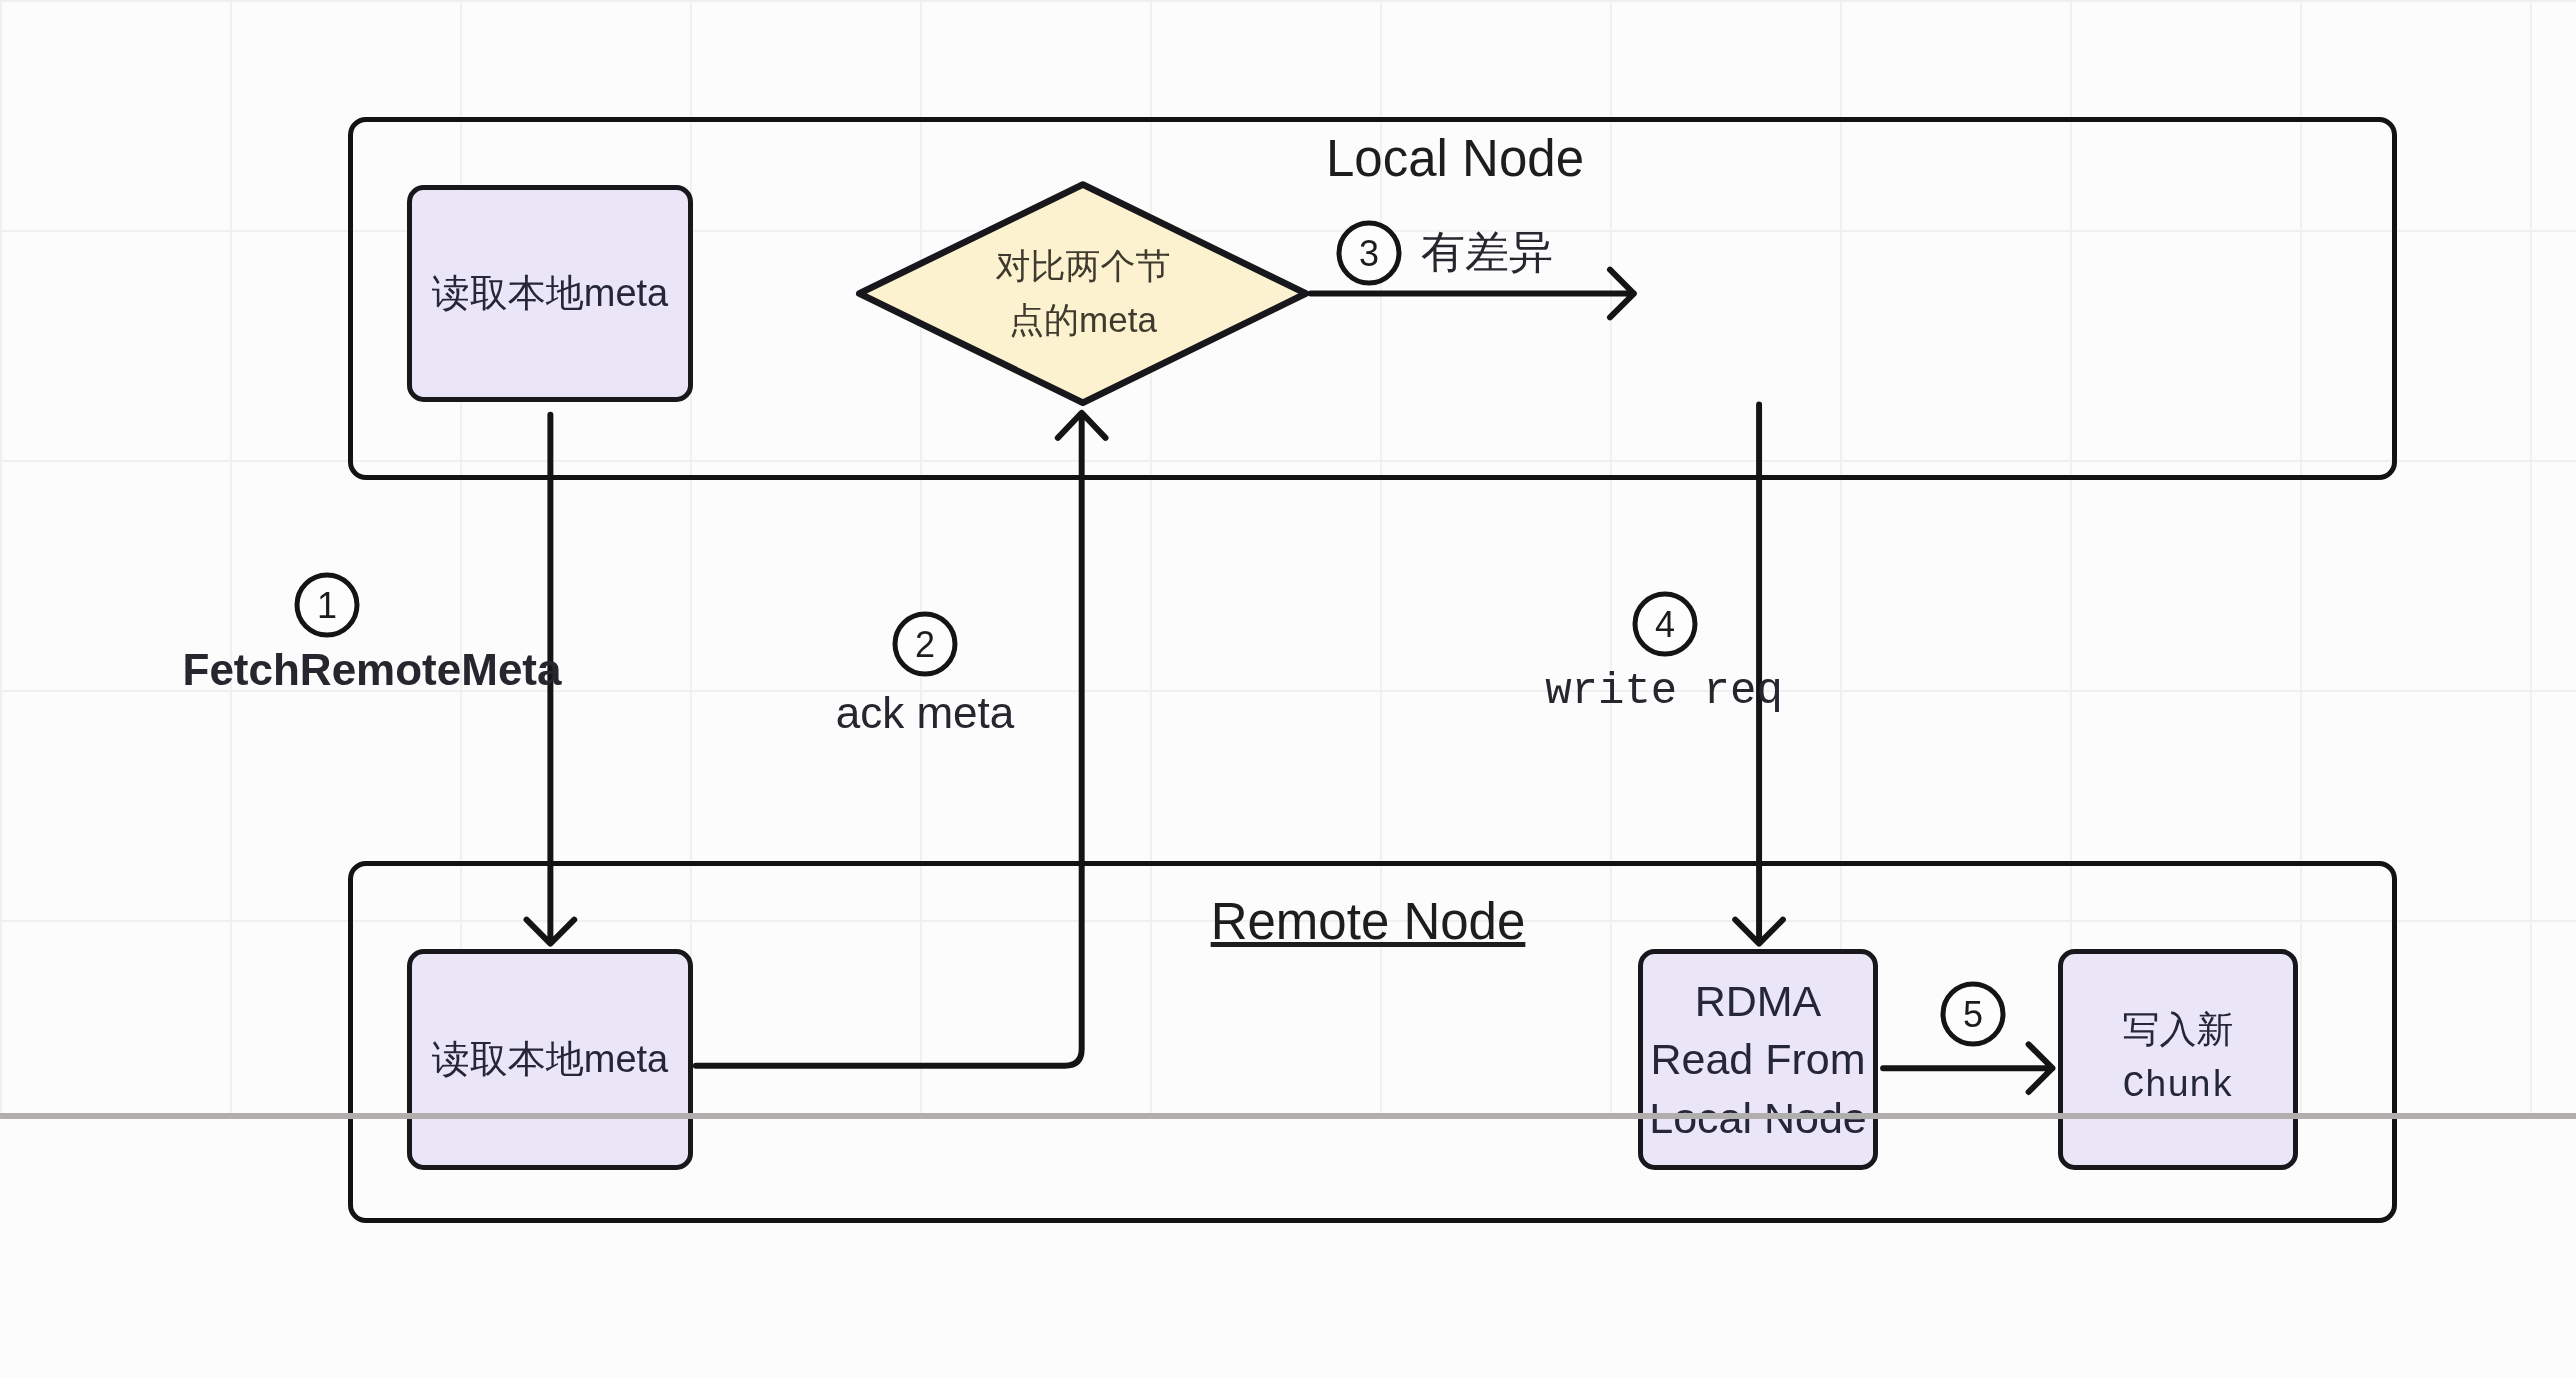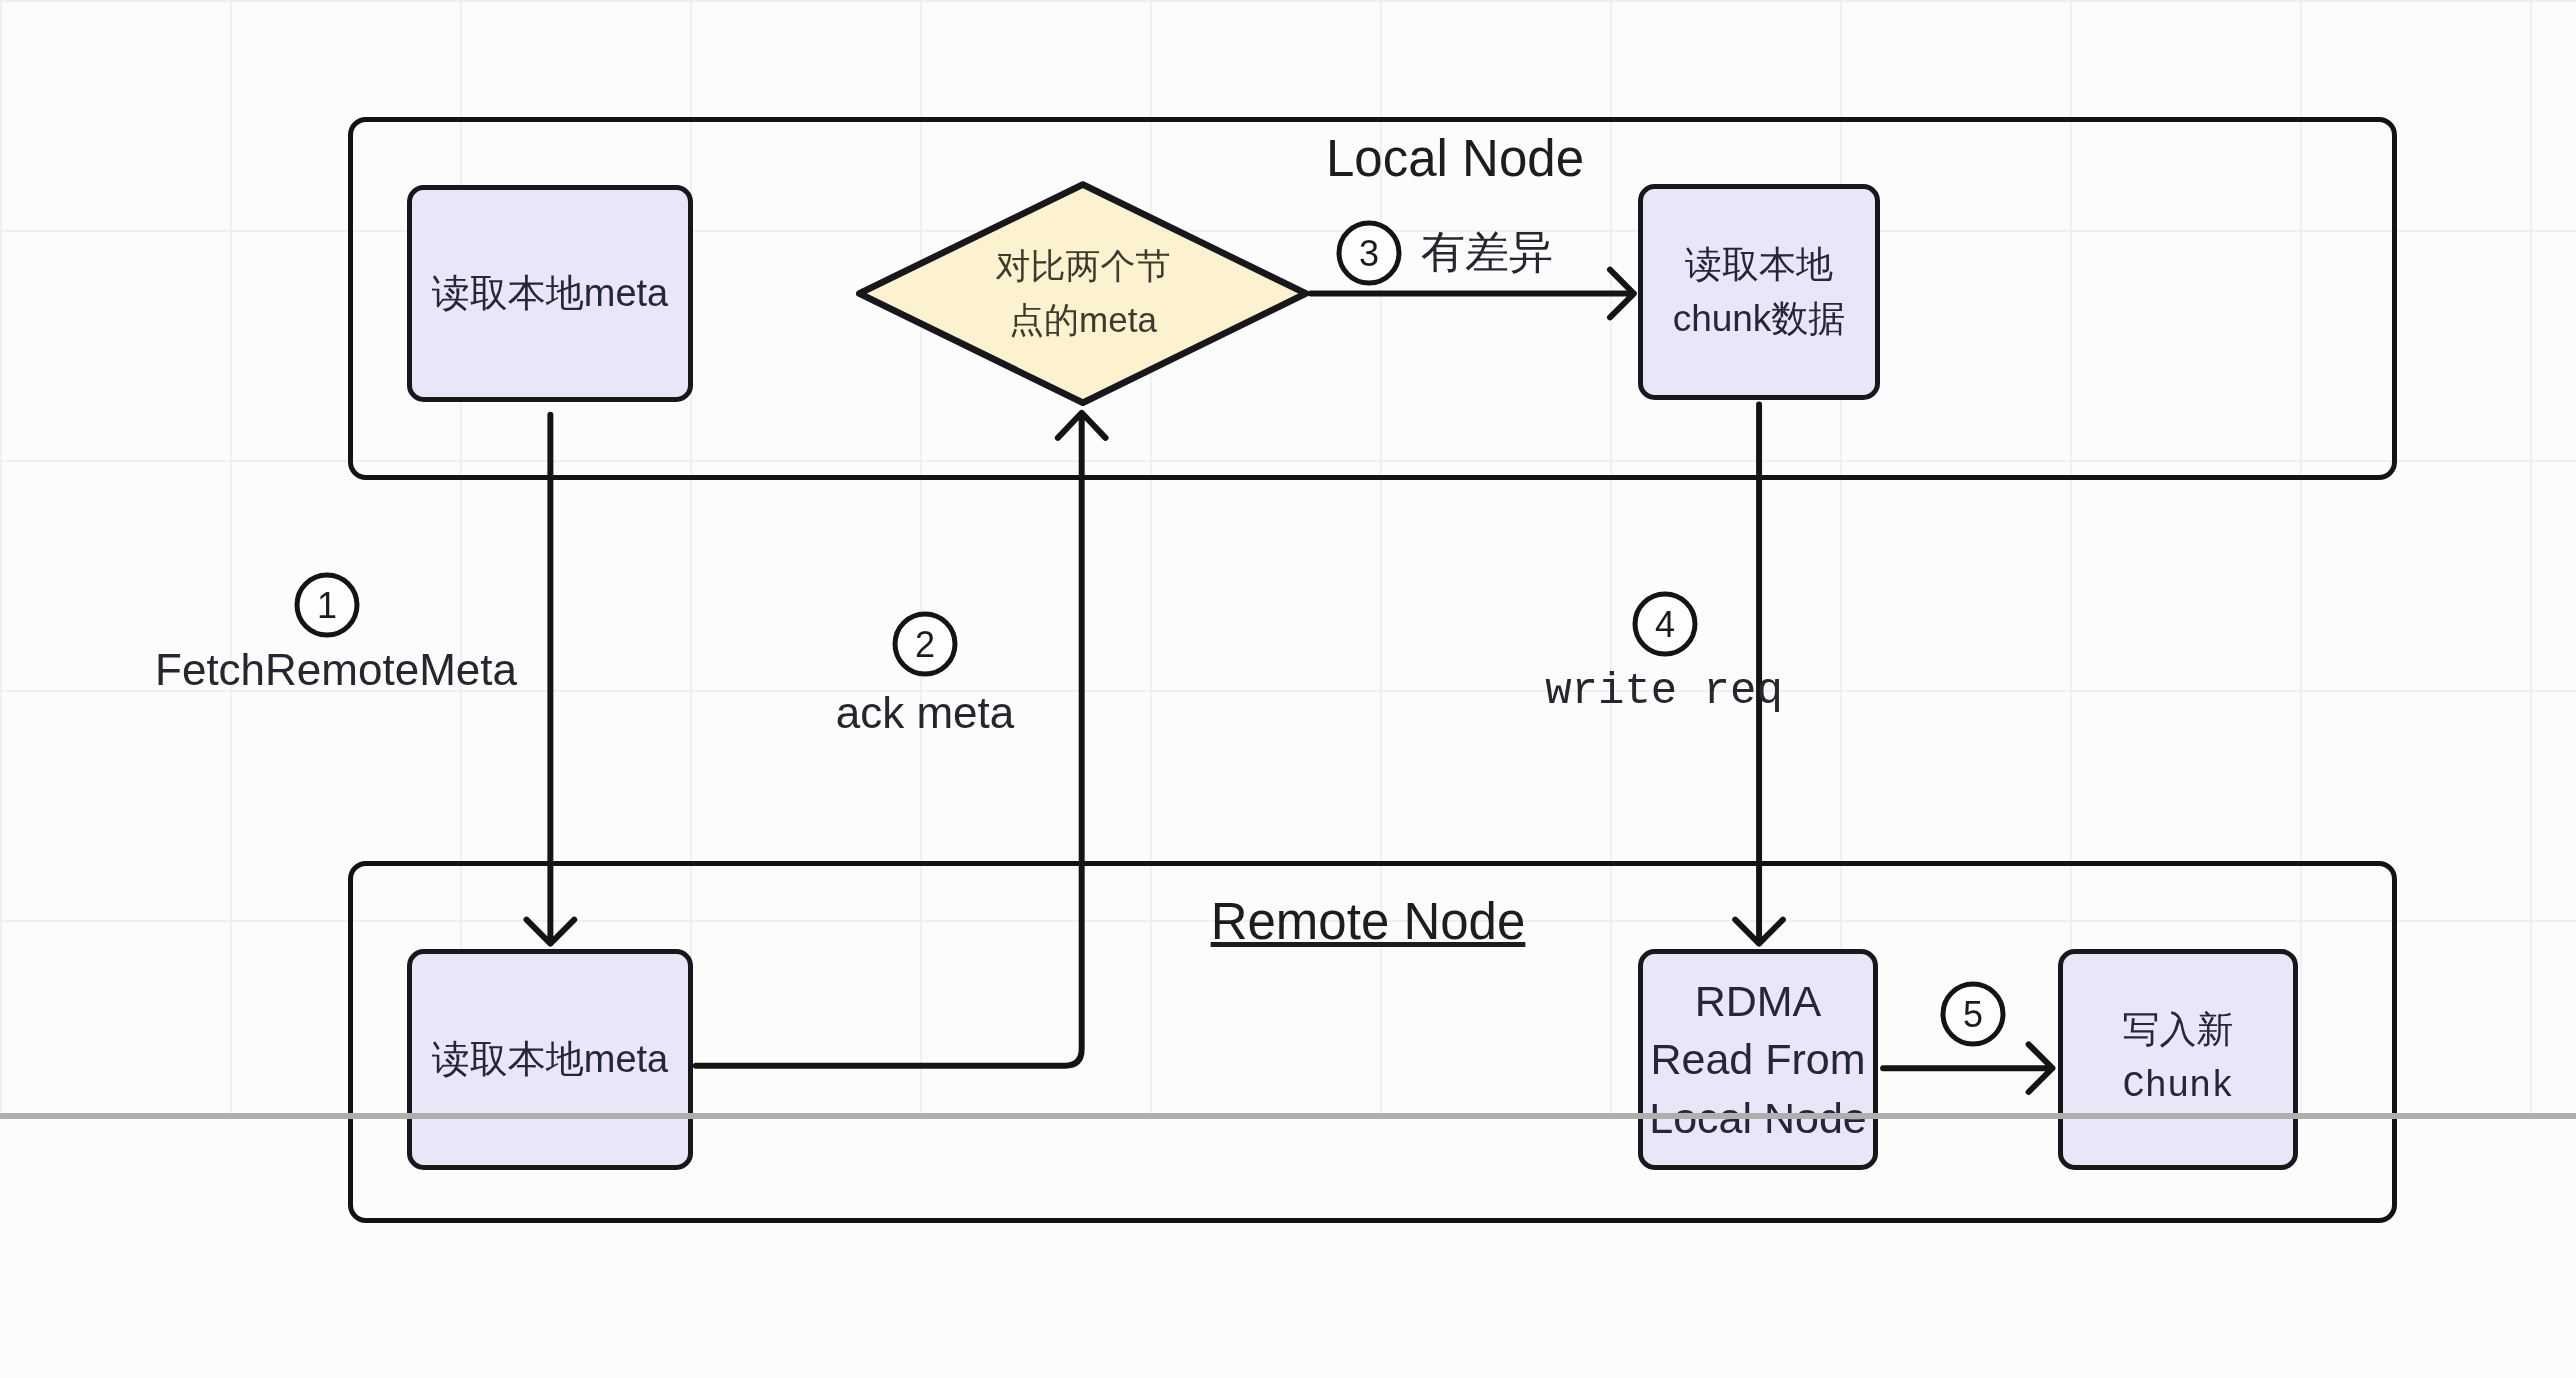--- a/index.html
+++ b/index.html
@@ -102,38 +102,36 @@
     <path d="M 2950 678 L 2950 1582 M 2910 1542 L 2950 1582 L 2990 1542"></path>
 
     <path d="M 3158 1791 L 3442 1791 M 3402 1751 L 3442 1791 L 3402 1831"></path>
   </svg>
 
   <div class="node-box" style="left:407px; top:185px; width:286px; height:217px; font-size:38px;">读取本地meta</div>
 
   <div class="diamond-label" style="left:1083px; top:293px;">对比两个节
 点的meta</div>
 
-  <div class="node-box" style="left:1638px; top:184px; width:242px; height:216px; font-size:37px; line-height:1.45;">读取本地
-chunk数据</div>
 
   <div class="node-box" style="left:407px; top:949px; width:286px; height:221px; font-size:38px;">读取本地meta</div>
 
   <div class="node-box" style="left:1638px; top:949px; width:240px; height:221px; font-size:43px; line-height:1.35;">RDMA
 Read From
 Local Node</div>
 
   <div class="node-box" style="left:2058px; top:949px; width:240px; height:221px; font-size:37px; line-height:1.45;font-family:Liberation Mono, monospace;">写入新
 Chunk</div>
 
   <div class="step-circle" style="left:327px; top:605px;">1</div>
   <div class="step-circle" style="left:925px; top:644px;">2</div>
   <div class="step-circle" style="left:1369px; top:253px;">3</div>
   <div class="step-circle" style="left:1665px; top:624px;">4</div>
   <div class="step-circle" style="left:1973px; top:1014px;">5</div>
 
-  <div class="step-label" style="left:336px; top:670px;">FetchRemoteMeta</div>
+  <div class="step-label" style="left:372px; top:670px;font-weight:bold;">FetchRemoteMeta</div>
   <div class="step-label" style="left:925px; top:713px;">ack meta</div>
   <div class="step-label" style="left:1487px; top:252px;">有差异</div>
   <div class="step-label" style="left:1664px; top:691px;font-family:Liberation Mono, monospace;">write req</div>
 
   <div class="bottom-bar"></div>
 </div>
 
 
 </body></html>

